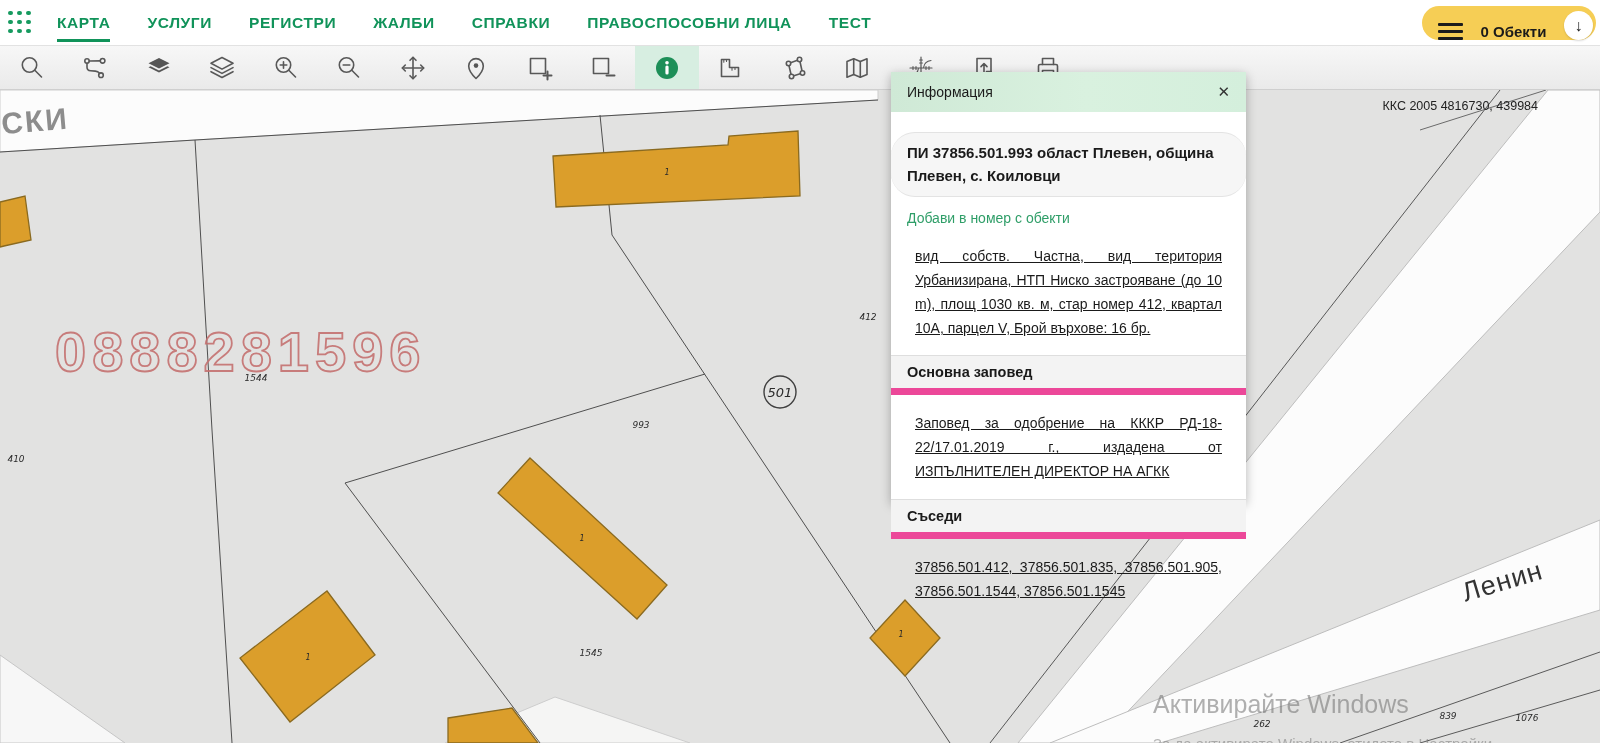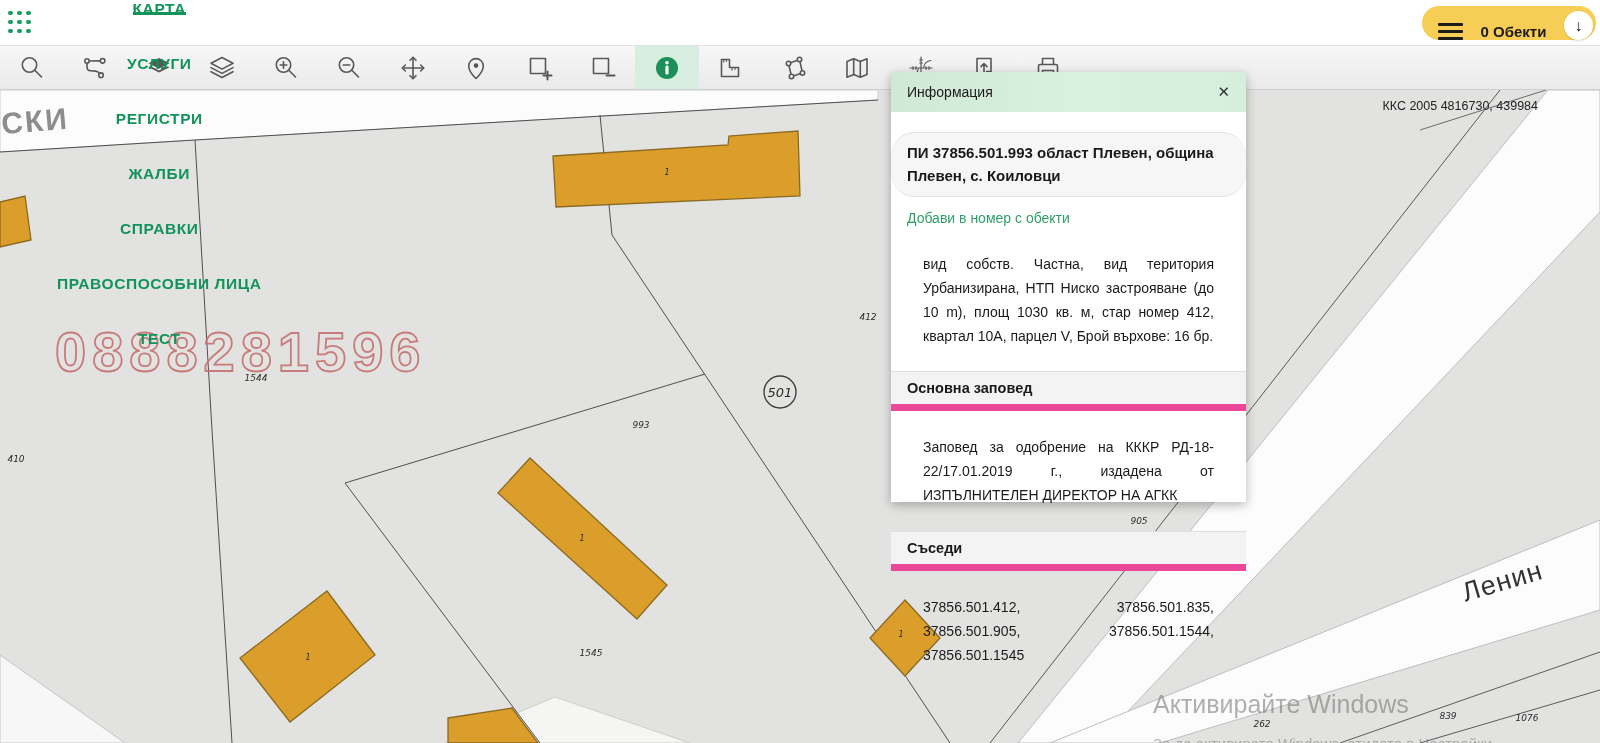--- a/index.html
+++ b/index.html
@@ -5,21 +5,21 @@
   html,body{margin:0;padding:0;background:#fff;}
   .stage{position:relative;width:1600px;height:743px;overflow:hidden;
          font-family:"Liberation Sans",sans-serif;background:#e2e2e1;}
 
   
   .nav{position:absolute;top:0;left:0;width:1600px;height:45px;background:#fff;z-index:30;
        display:flex;align-items:center;}
   .apps-grid{margin-left:8px;width:24px;height:24px;display:grid;
              grid-template-columns:repeat(3,1fr);gap:3px;cursor:pointer;}
   .apps-grid span{width:4.5px;height:4.5px;border-radius:2px;background:#169a5f;}
-  .nav-items{display:flex;align-items:center;gap:37px;margin-left:25px;height:100%;flex-direction:column;}
+  .nav-items{display:flex;align-items:center;gap:37px;margin-left:25px;height:100%;}
   .nav-item{position:relative;display:flex;align-items:center;height:100%;
             color:#11935a;font-weight:bold;font-size:15.5px;letter-spacing:.6px;cursor:pointer;}
   .nav-item.active::after{content:"";position:absolute;left:0;right:0;bottom:3px;height:3px;background:#11935a;}
   .objects-pill{position:absolute;top:6px;left:1422px;width:174px;height:34px;border-radius:17px;
                 background:#f6ce55;display:flex;align-items:flex-end;cursor:pointer;}
   .hamburger{margin-left:16px;width:25px;display:flex;flex-direction:column;gap:4.5px;}
   .hamburger i{display:block;height:2.6px;background:#1c1c1c;border-radius:1px;}
   .pill-label{flex:1;text-align:center;font-weight:bold;font-size:15px;color:#1a1a1a;}
   .pill-circle{margin-right:3px;width:29px;height:29px;border-radius:50%;background:#fff;
                display:flex;align-items:center;justify-content:center;
@@ -51,21 +51,21 @@
   .panel{position:absolute;left:891px;top:72px;width:355px;height:430px;background:#ffffff;z-index:40;
          box-shadow:0 3px 10px rgba(0,0,0,.28);font-size:14px;color:#1a1a1a;}
   .panel-header{height:40px;background:linear-gradient(90deg,#cfe9d6,#d9f1df 55%,#d4efdc);
                 display:flex;align-items:center;}
   .panel-title{margin-left:16px;font-size:14px;color:#1b1b1b;}
   .panel-close{margin-left:auto;margin-right:14px;font-size:15px;color:#333;cursor:pointer;
                background:none;border:none;padding:2px;}
   .prop-title{margin-top:20px;background:#f6f6f6;border-top:1px solid #e3e3e3;border-bottom:1px solid #e3e3e3;
               padding:9px 16px;font-weight:bold;font-size:15px;line-height:1.5;border-radius:24px;}
   .add-link{display:block;padding:13px 16px 2px;color:#2f9e68;text-decoration:none;font-size:14px;cursor:pointer;}
-  .para{padding:8px 16px 7px;text-align:justify;line-height:1.72;margin:16px;}
+  .para{padding:8px 16px 7px;text-align:justify;line-height:1.72;margin:8px;text-decoration:underline;}
   .sec-head{margin-top:7px;background:#f3f3f3;border-top:1px solid #dedede;border-bottom:7px solid #ec4899;
             padding:8px 16px;font-weight:bold;font-size:14.5px;}
 </style>
 </head>
 <body>
 
 <div class="stage">
 
   <div class="nav">
     <div class="apps-grid">

